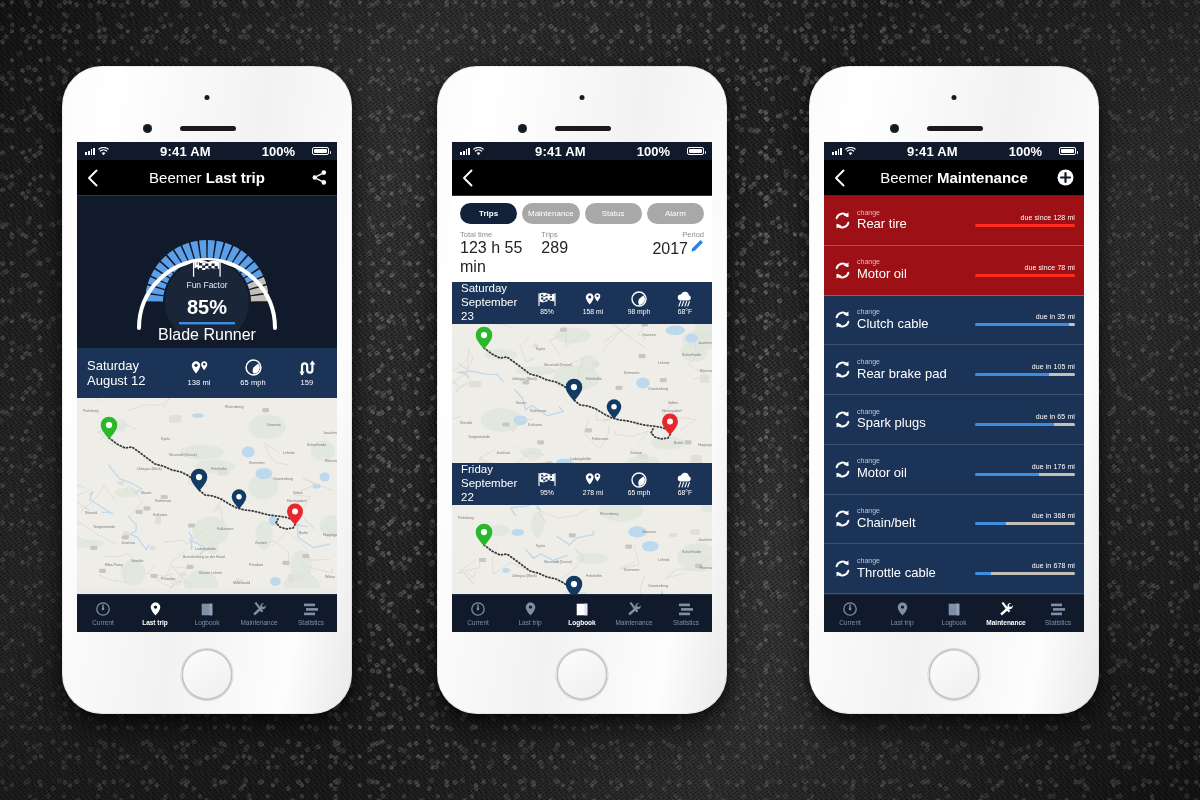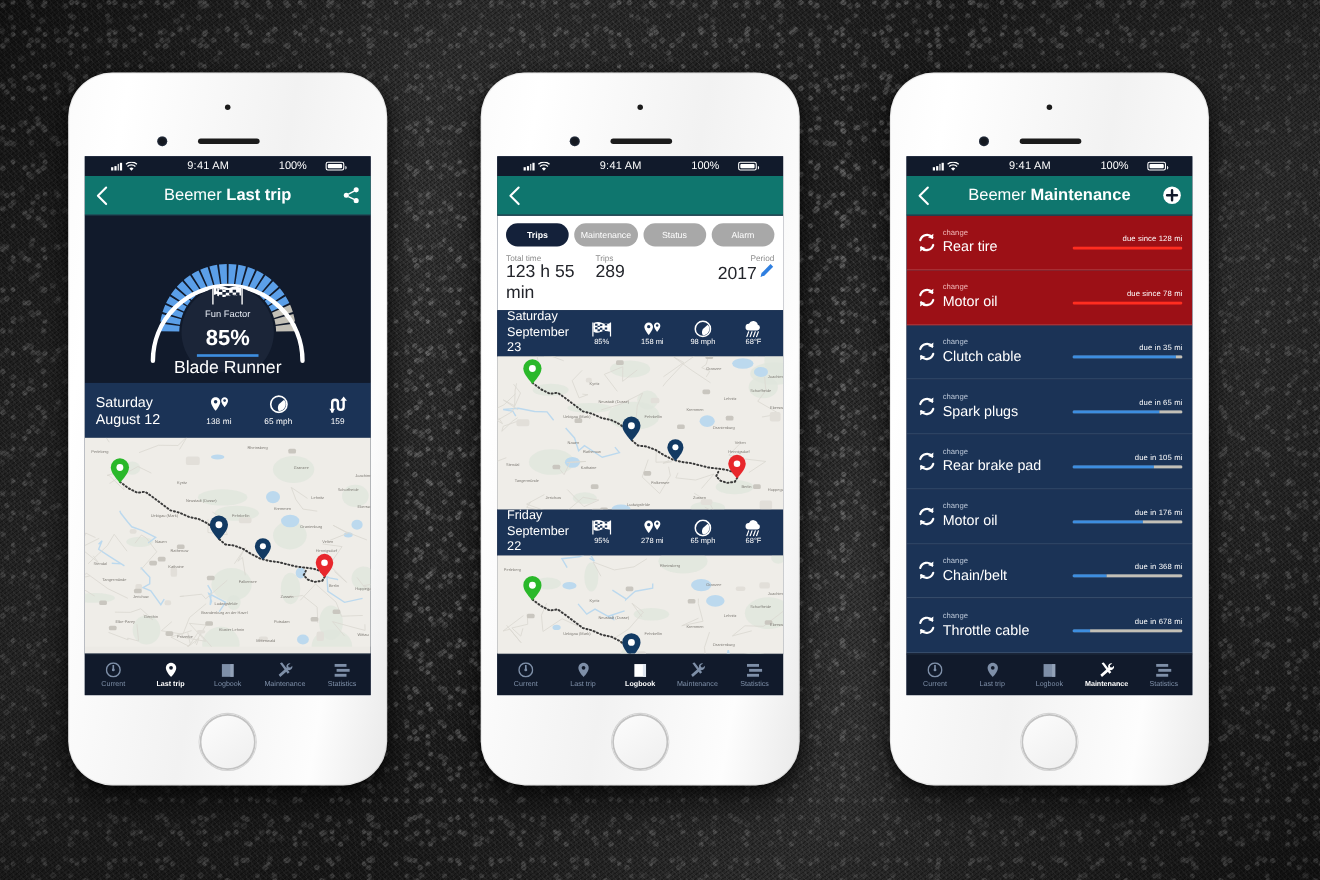--- a/index.html
+++ b/index.html
@@ -91,40 +91,40 @@
     top: 76px; left: 15px;
     width: 260px; height: 490px;
     background: #14213a;
     overflow: hidden;
     display: flex; flex-direction: column;
   }
 
   
   .statusbar {
     height: 18px; background: #111a2b; color: #fff;
-    display: flex; align-items: center; padding: 0 24px;
-    font-size: 10px; font-weight: normal; flex: 0 0 auto;
+    display: flex; align-items: center; padding: 0 8px;
+    font-size: 13px; font-weight: bold; flex: 0 0 auto;
   }
   .sb-left { display: flex; align-items: center; gap: 3px; }
   .sb-center { flex: 1; text-align: center; letter-spacing: .2px; }
   .sb-right { display: flex; align-items: center; gap: 17px; }
   .bars { display: flex; align-items: flex-end; gap: 1px; height: 8px; }
   .bars i { width: 1.8px; background: #fff; display: block; }
   .bars i:nth-child(1){height:3px} .bars i:nth-child(2){height:4.5px}
   .bars i:nth-child(3){height:6px} .bars i:nth-child(4){height:7.5px}
   .batt {
     width: 17px; height: 8px; border: 1px solid #fff; border-radius: 2px;
     position: relative; padding: 1px;
   }
   .batt::after { content:""; position:absolute; right:-3px; top:2.5px; width:1.5px; height:3px; background:#fff; border-radius:0 1px 1px 0;}
   .batt i { display:block; height:100%; background:#fff; border-radius:1px; }
 
   
   .navbar {
-    height: 36px; background: #0f766e;
+    height: 36px; background: #000000;
     display: flex; align-items: center; padding: 0 10px;
     color: #fff; position: relative; flex: 0 0 auto;
     border-bottom: 1px solid #263449;
   }
   .nav-back { font-size: 0; line-height: 0; cursor: pointer; }
   .nav-title {
     position: absolute; left: 0; right: 0; text-align: center;
     font-size: 15px; font-weight: 400; pointer-events: none;
   }
   .nav-title b { font-weight: 700; }
@@ -1227,47 +1227,47 @@
           <div class="mr-icon">
             <svg width="19" height="19" viewBox="0 0 19 19">
               <path d="M3.6 7.3A6.3 6.3 0 0 1 14.6 5" stroke="#fff" stroke-width="2" fill="none" stroke-linecap="round"></path>
               <path d="M15.4 11.7A6.3 6.3 0 0 1 4.4 14" stroke="#fff" stroke-width="2" fill="none" stroke-linecap="round"></path>
               <path d="M15.6 1.4 L15.1 6.2 L10.6 4.6z" fill="#fff"></path>
               <path d="M3.4 17.6 L3.9 12.8 L8.4 14.4z" fill="#fff"></path>
             </svg>
           </div>
           <div class="mr-text">
             <div class="mr-sub">change</div>
-            <div class="mr-title">Spark plugs</div>
+            <div class="mr-title">Rear brake pad</div>
           </div>
           <div class="mr-right">
-            <div class="mr-due">due in 65 mi</div>
+            <div class="mr-due">due in 105 mi</div>
             <div class="bar">
-              <i style="width: 79%;"></i>
+              <i style="width: 74%;"></i>
               <u></u>
             </div>
           </div>
         </div>
         <div class="maint-row">
           <div class="mr-icon">
             <svg width="19" height="19" viewBox="0 0 19 19">
               <path d="M3.6 7.3A6.3 6.3 0 0 1 14.6 5" stroke="#fff" stroke-width="2" fill="none" stroke-linecap="round"></path>
               <path d="M15.4 11.7A6.3 6.3 0 0 1 4.4 14" stroke="#fff" stroke-width="2" fill="none" stroke-linecap="round"></path>
               <path d="M15.6 1.4 L15.1 6.2 L10.6 4.6z" fill="#fff"></path>
               <path d="M3.4 17.6 L3.9 12.8 L8.4 14.4z" fill="#fff"></path>
             </svg>
           </div>
           <div class="mr-text">
             <div class="mr-sub">change</div>
-            <div class="mr-title">Rear brake pad</div>
+            <div class="mr-title">Spark plugs</div>
           </div>
           <div class="mr-right">
-            <div class="mr-due">due in 105 mi</div>
+            <div class="mr-due">due in 65 mi</div>
             <div class="bar">
-              <i style="width: 74%;"></i>
+              <i style="width: 79%;"></i>
               <u></u>
             </div>
           </div>
         </div>
         <div class="maint-row">
           <div class="mr-icon">
             <svg width="19" height="19" viewBox="0 0 19 19">
               <path d="M3.6 7.3A6.3 6.3 0 0 1 14.6 5" stroke="#fff" stroke-width="2" fill="none" stroke-linecap="round"></path>
               <path d="M15.4 11.7A6.3 6.3 0 0 1 4.4 14" stroke="#fff" stroke-width="2" fill="none" stroke-linecap="round"></path>
               <path d="M15.6 1.4 L15.1 6.2 L10.6 4.6z" fill="#fff"></path>

